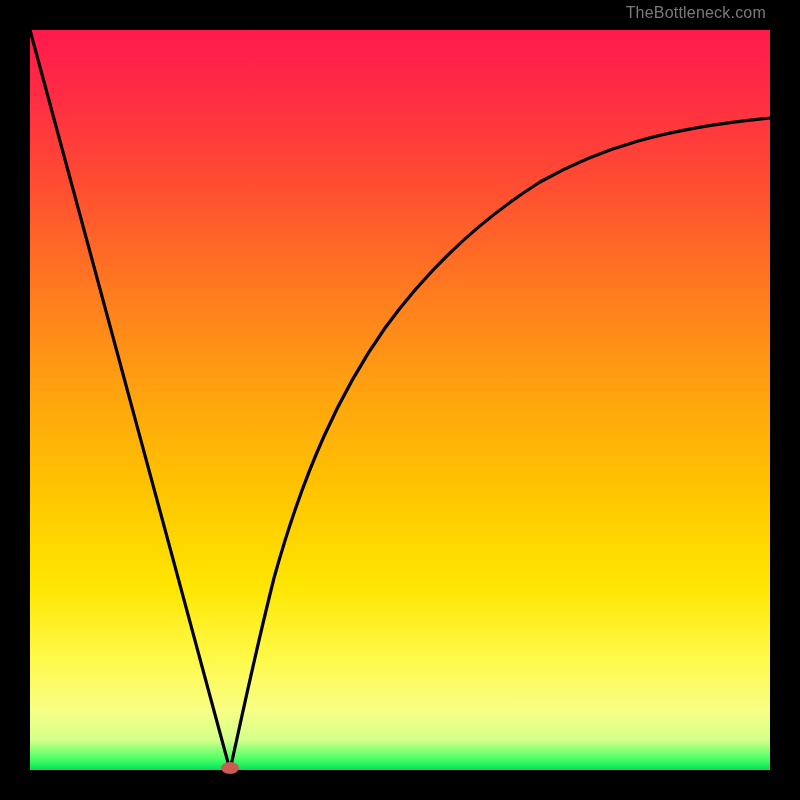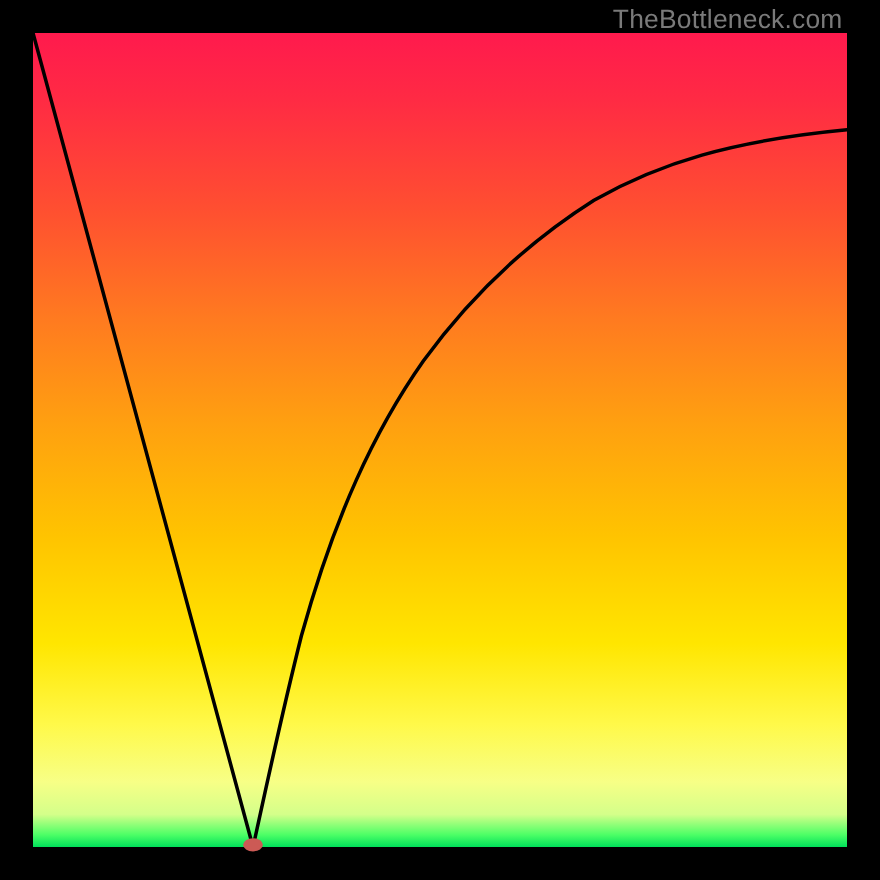--- a/index.html
+++ b/index.html
@@ -38,21 +38,21 @@
       #d4ff8a 96%,
       #4cff66 98.5%,
       #00e05a 100%
     );
   }
   .watermark {
     position: absolute;
     top: 4px;
     right: 34px;
     color: #7a7a7a;
-    font-size: 24px;
+    font-size: 16px;
     font-weight: 500;
     letter-spacing: 0.2px;
   }
   svg.curve {
     position: absolute;
     left: 0;
     top: 0;
     width: 740px;
     height: 740px;
   }

